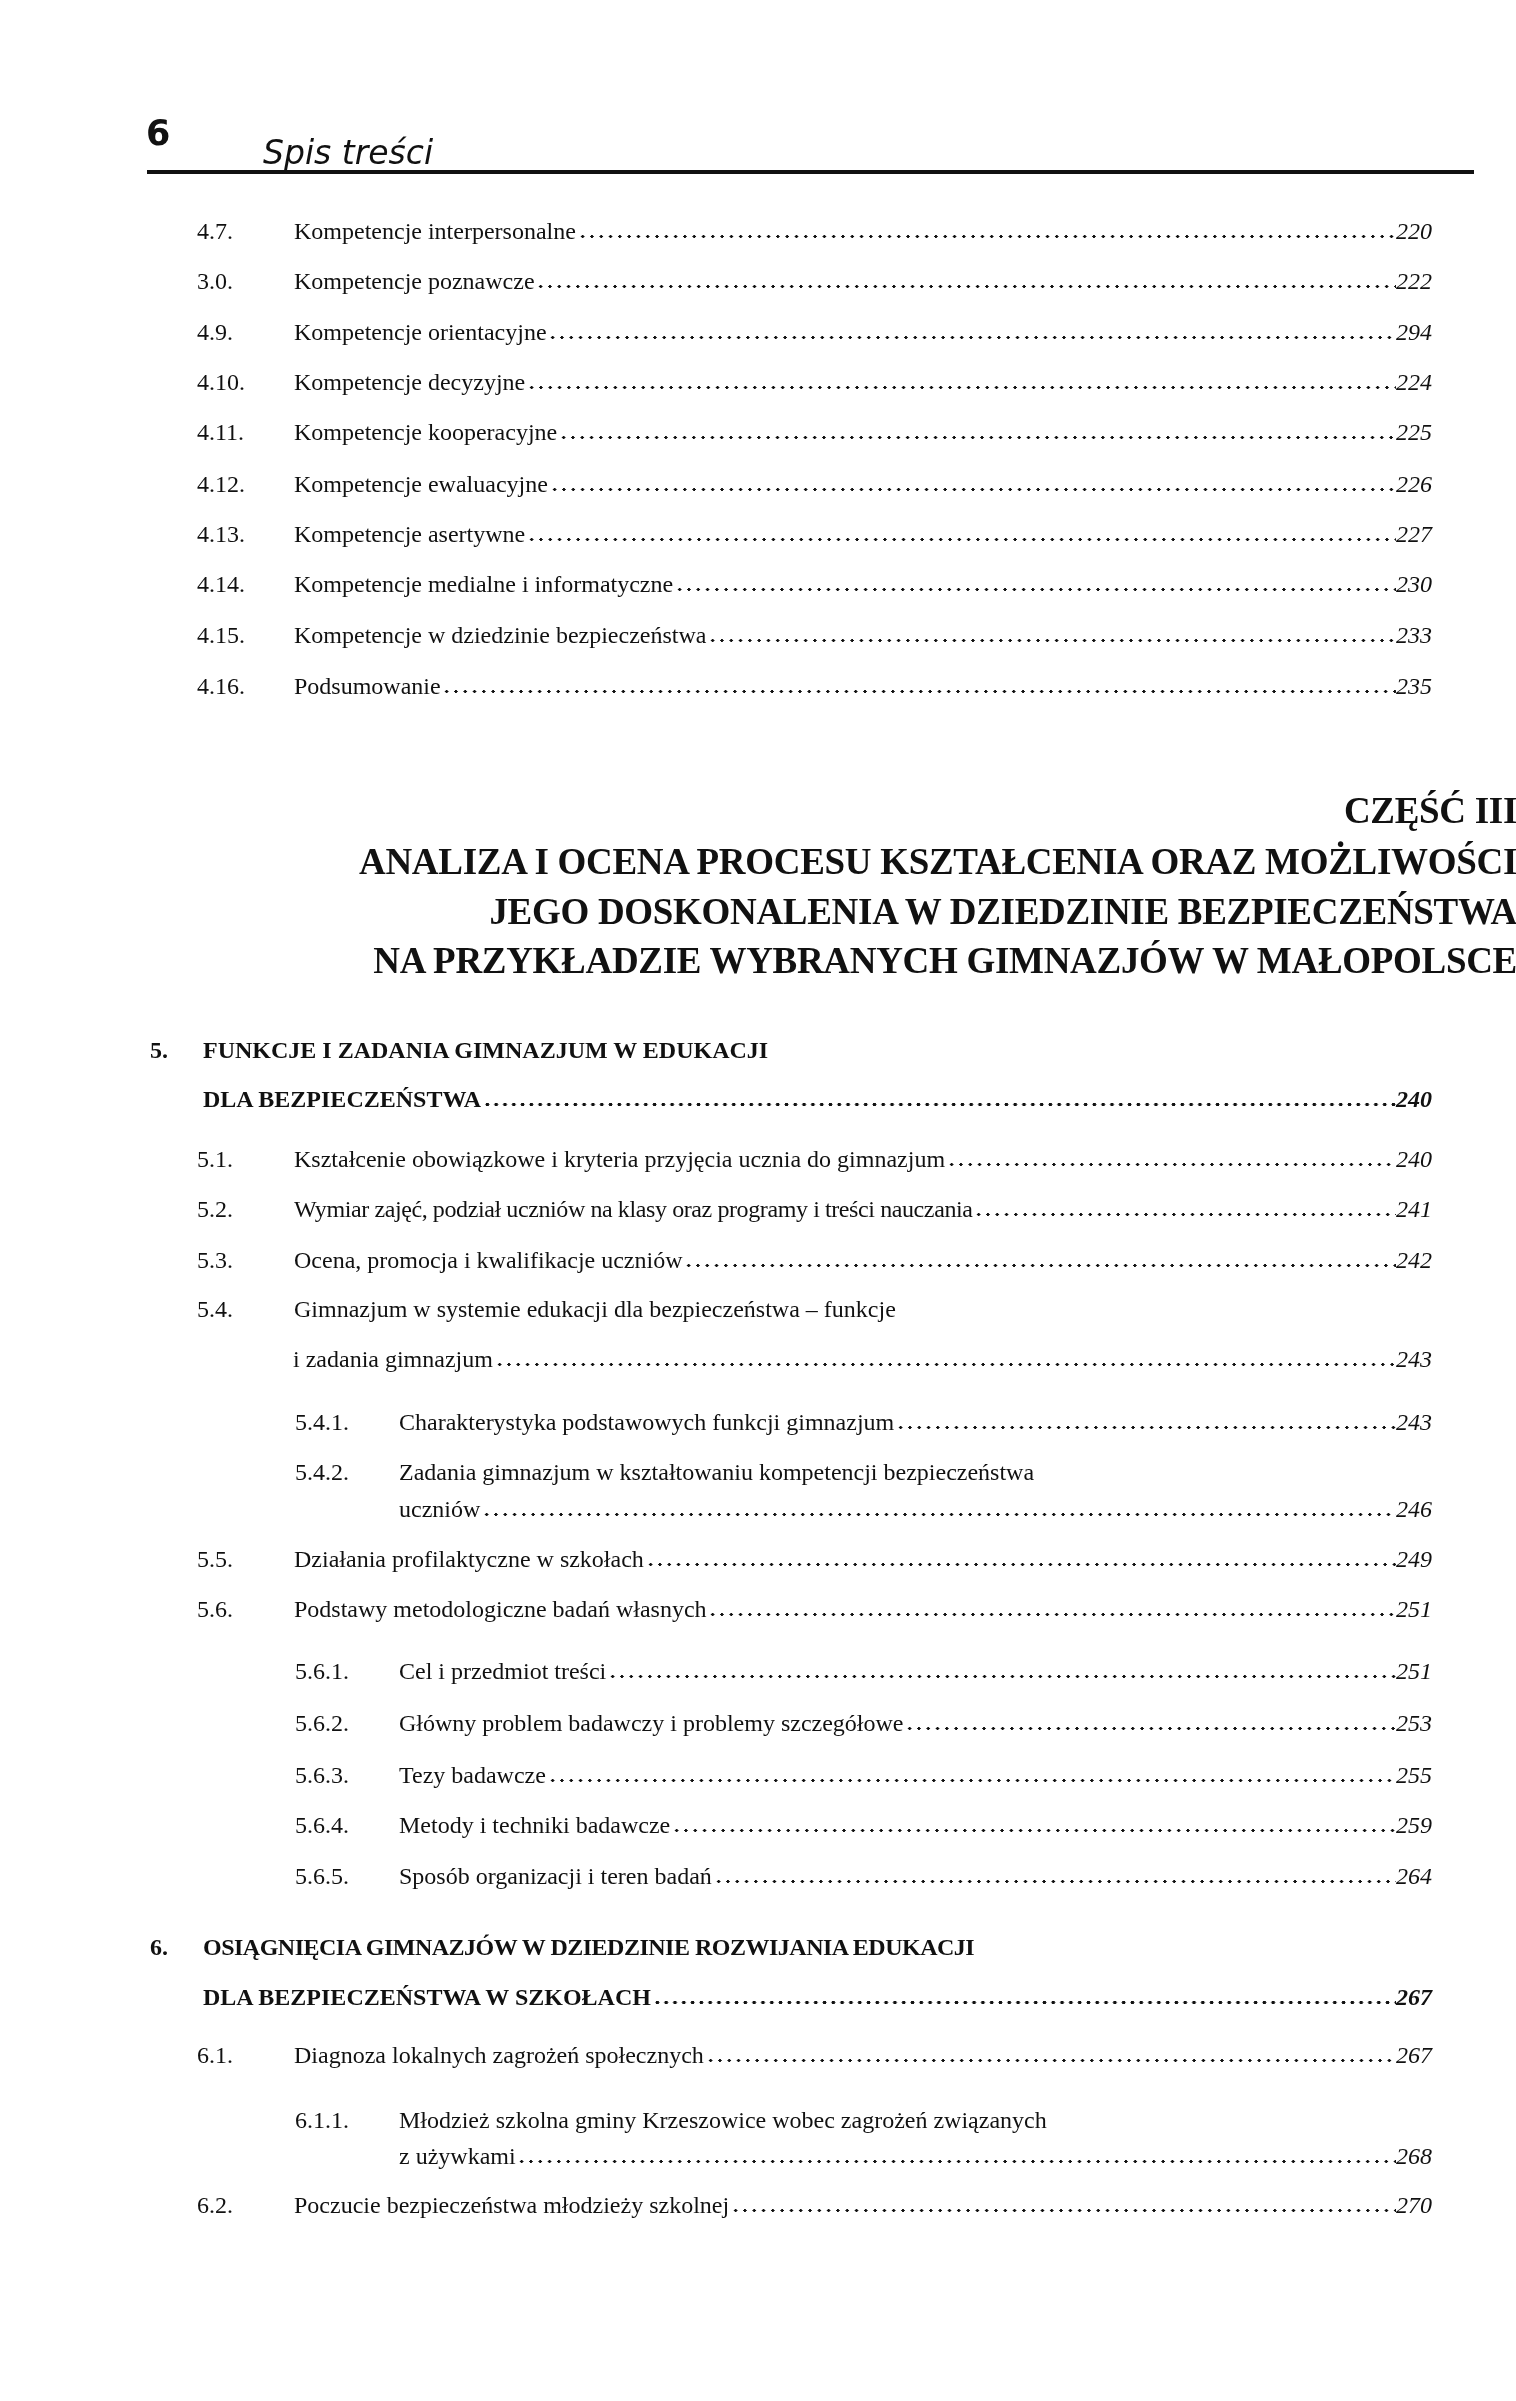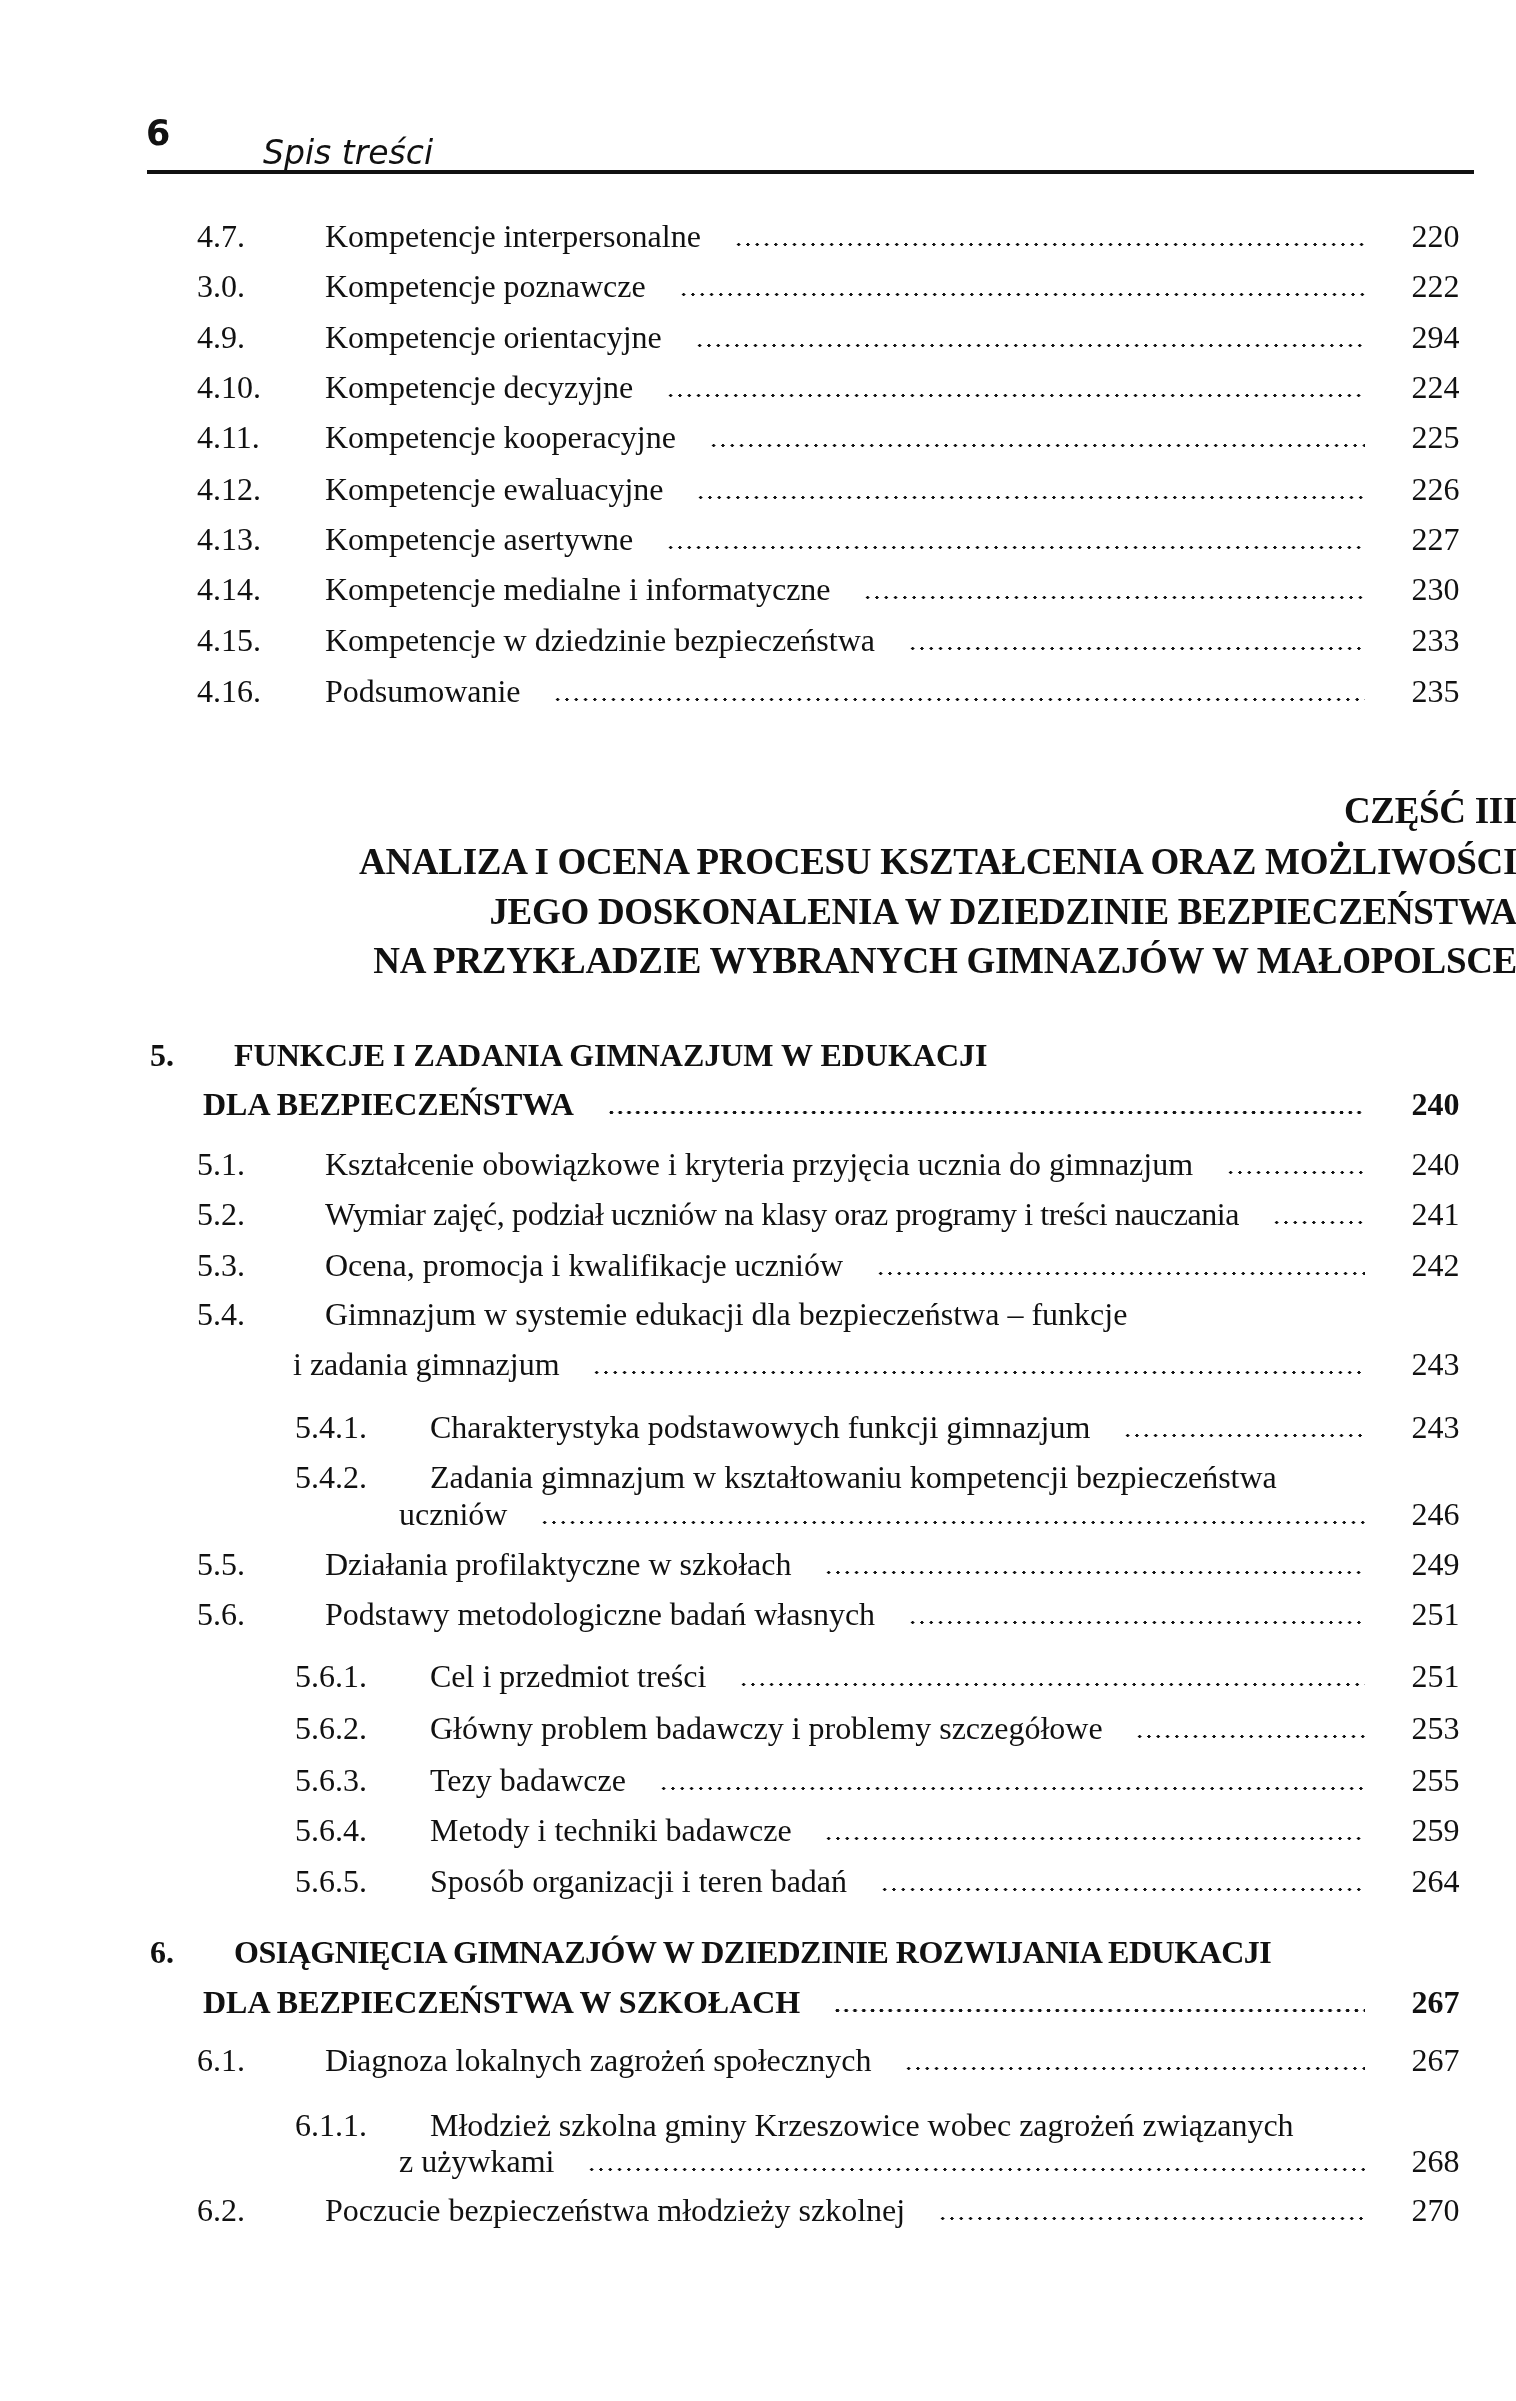--- a/index.html
+++ b/index.html
@@ -1,27 +1,27 @@
 <!DOCTYPE html>
 <html style="font-size:14px"><head>
 <meta charset="utf-8">
 <style>
   html, body { margin: 0; padding: 0; background: #ffffff; }
   body { width: 1517px; height: 2401px; position: relative; overflow: hidden; color: #111; font-family: "Liberation Serif", serif; }
   .hdr-num { position: absolute; left: 146px; top: 111px; font-family: "DejaVu Sans", sans-serif; font-weight: bold; font-size: 35px; line-height: 44px; }
   .hdr-title { position: absolute; left: 263px; top: 111px; font-family: "DejaVu Sans", sans-serif; font-style: italic; font-size: 33px; line-height: 44px; margin-top: 20px; }
   .rule { position: absolute; left: 147px; top: 170px; width: 1327px; height: 3.5px; background: #111; }
 
-  .line { position: absolute; right: 42px; display: flex; align-items: baseline; font-size: 32px; line-height: 1.15; white-space: nowrap; gap: 31px; }
+  .line { position: absolute; right: 42px; display: flex; align-items: baseline; font-size: 24px; line-height: 1.15; white-space: nowrap; }
   .line .num { display: inline-block; flex: none; }
   .line .txt { flex: none; }
   .line .lead { flex: 1 1 auto; min-width: 0; height: 5.3px; margin: 0 0 0 1.8px; align-self: baseline;
                 background-image: radial-gradient(circle, #111 1.4px, transparent 1.7px);
                 background-size: 9.3px 5.3px; background-repeat: repeat-x; background-position: left center; }
-  .line .pg { flex: none; width: 79px; text-align: center; }
+  .line .pg { flex: none; width: 79px; text-align: left; font-style: italic; }
   .line.nolead .lead { background: none; }
 
   .l1 { left: 197px; }
   .l1 .num { width: 97px; }
   .l2 { left: 295px; }
   .l2 .num { width: 104px; margin-top: 12px; }
   .cont1 { left: 293px; }
   .cont2 { left: 399px; }
   .ch { left: 150px; font-weight: bold; }
   .ch .num { width: 53px; }

